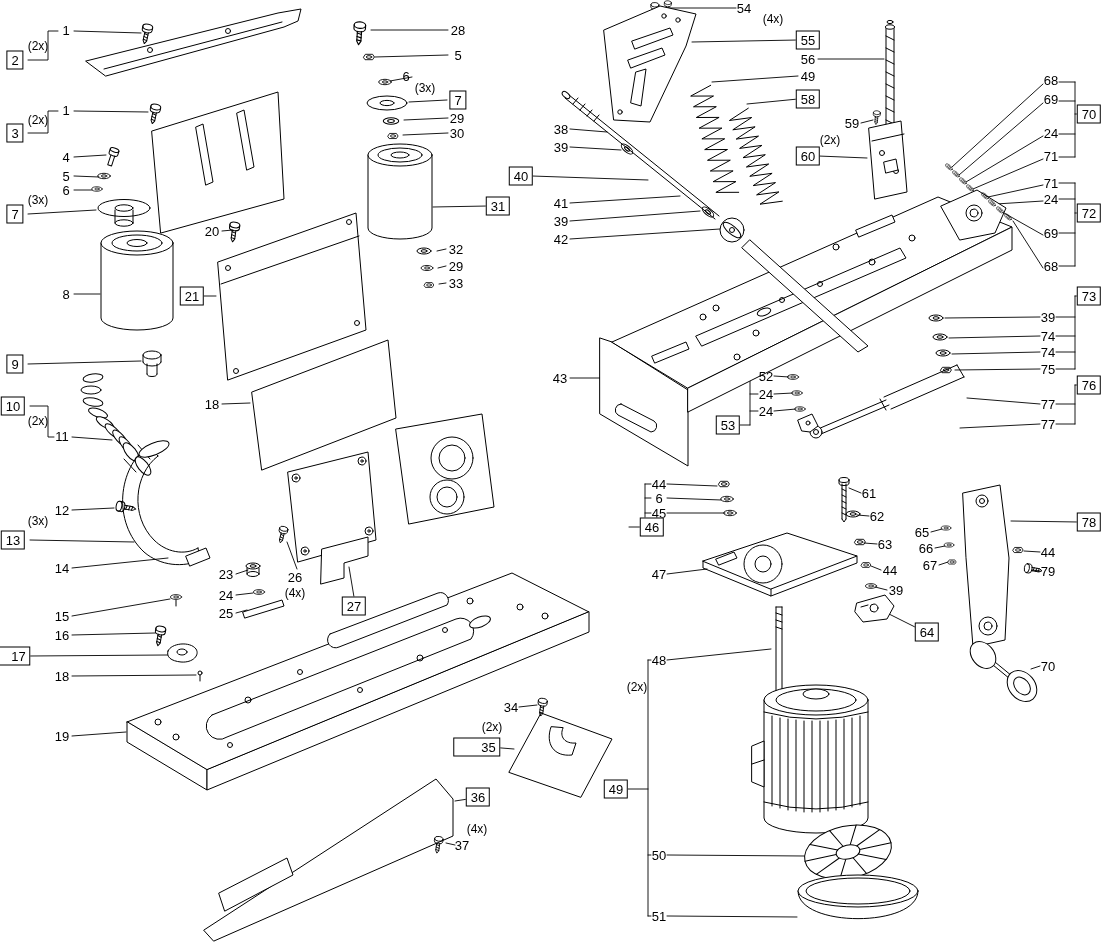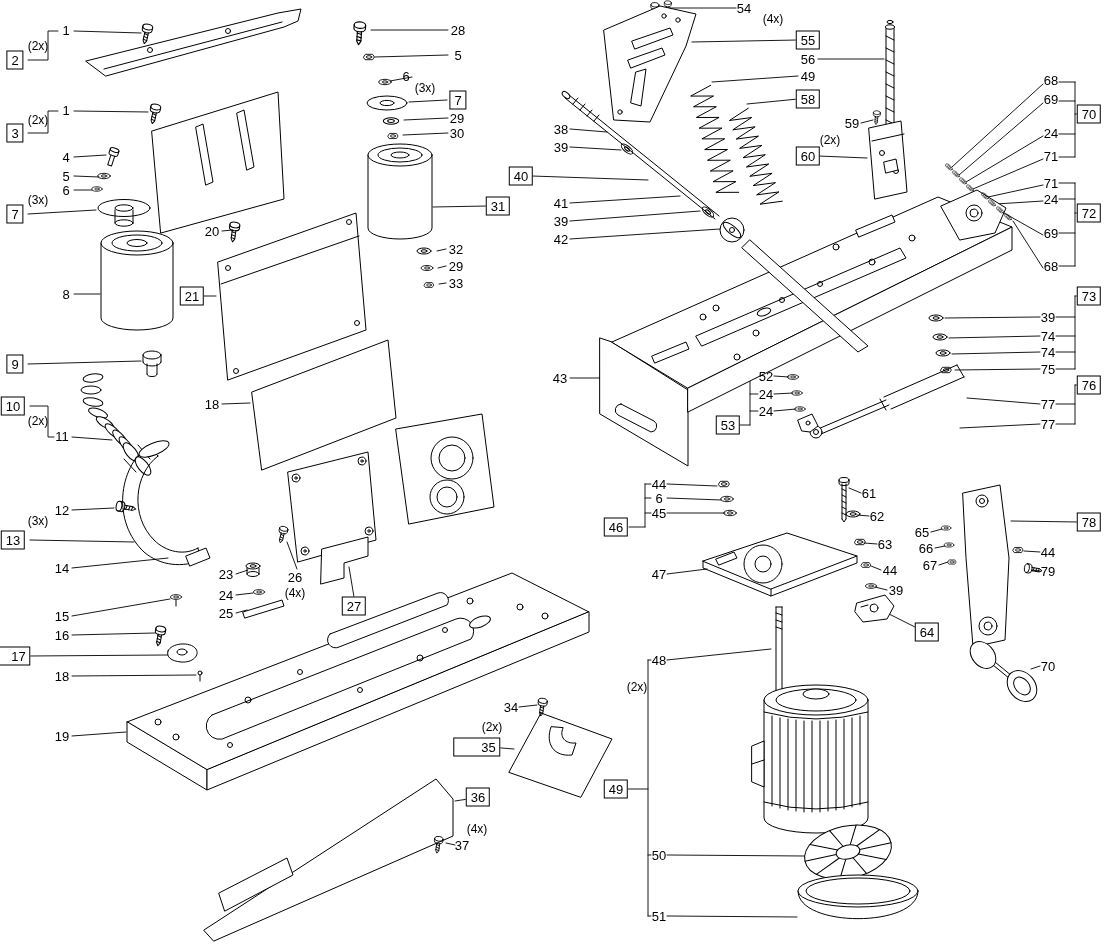--- a/index.html
+++ b/index.html
@@ -604,21 +604,21 @@
       <div class="callout" style="left: 1048px; top: 404px;">77</div>
       <div class="callout" style="left: 1048px; top: 424px;">77</div>
       <div class="callout" style="left: 560px; top: 378px;">43</div>
       <div class="callout" style="left: 766px; top: 376px;">52</div>
       <div class="callout" style="left: 766px; top: 394px;">24</div>
       <div class="callout" style="left: 766px; top: 411px;">24</div>
       <div class="callout boxed" style="left: 728px; top: 425px;">53</div>
       <div class="callout" style="left: 659px; top: 484px;">44</div>
       <div class="callout" style="left: 659px; top: 498px;">6</div>
       <div class="callout" style="left: 659px; top: 513px;">45</div>
-      <div class="callout boxed" style="left: 616px; top: 527px;">46</div>
+      <div class="callout boxed" style="left: 652px; top: 527px;">46</div>
       <div class="callout" style="left: 659px; top: 574px;">47</div>
       <div class="callout" style="left: 869px; top: 493px;">61</div>
       <div class="callout" style="left: 877px; top: 516px;">62</div>
       <div class="callout" style="left: 885px; top: 544px;">63</div>
       <div class="callout" style="left: 922px; top: 532px;">65</div>
       <div class="callout" style="left: 926px; top: 548px;">66</div>
       <div class="callout" style="left: 930px; top: 565px;">67</div>
       <div class="callout" style="left: 890px; top: 570px;">44</div>
       <div class="callout" style="left: 896px; top: 590px;">39</div>
       <div class="callout boxed" style="left: 927px; top: 632px;">64</div>

